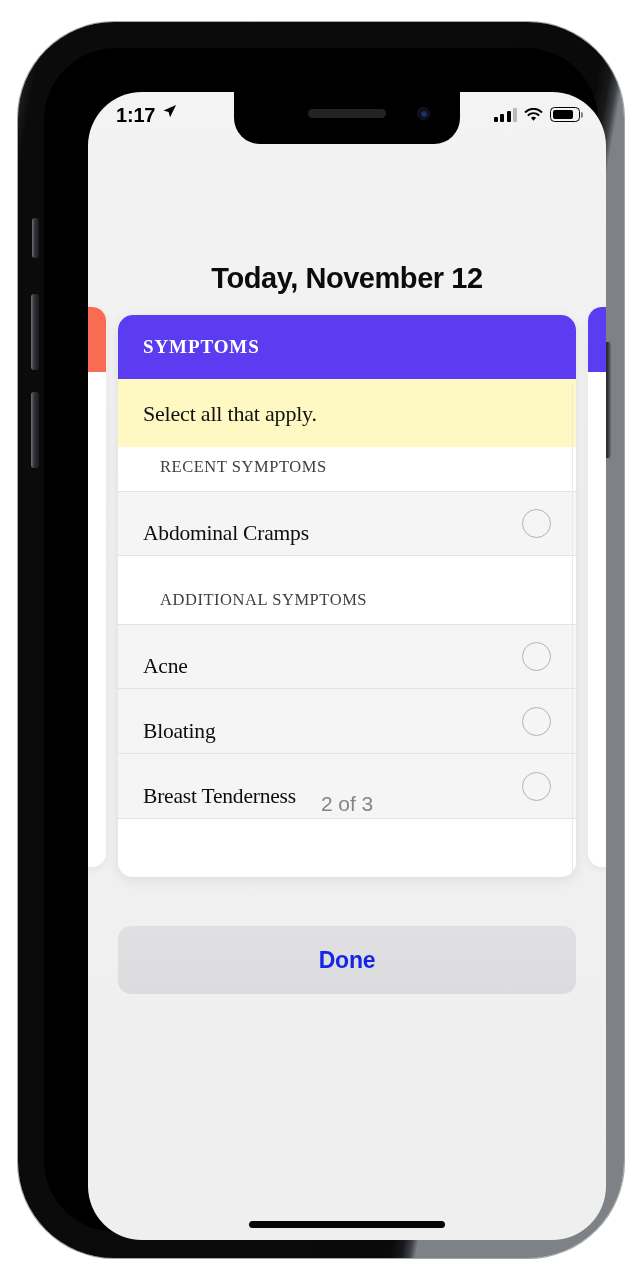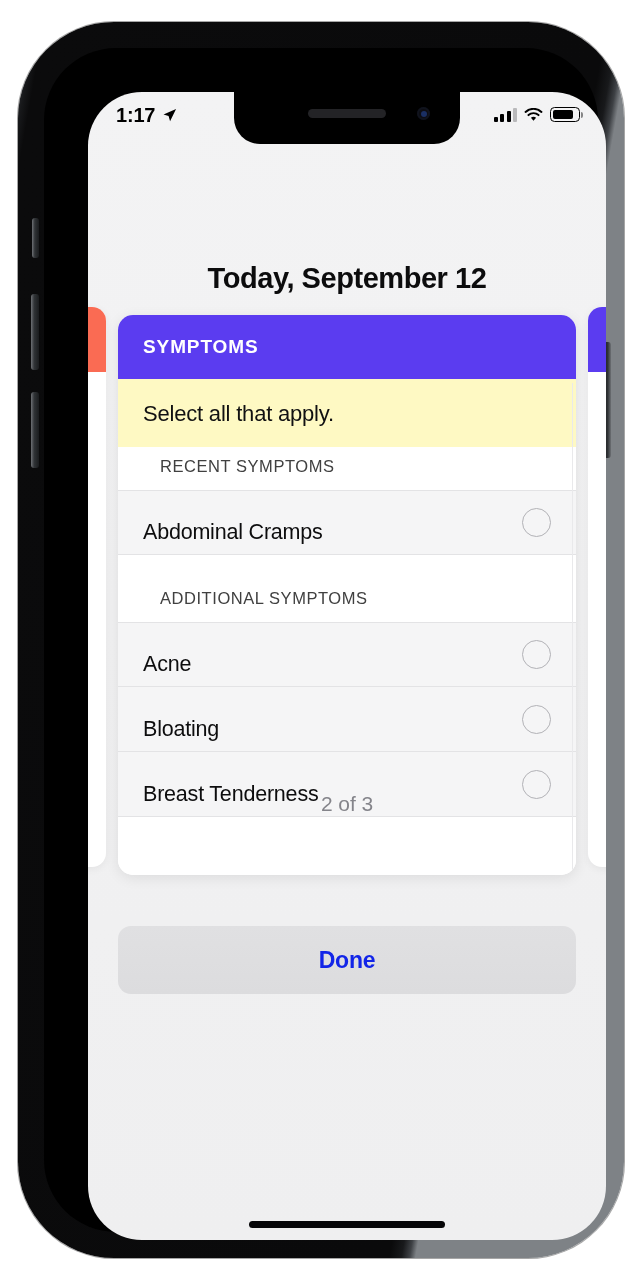--- a/index.html
+++ b/index.html
@@ -119,21 +119,20 @@
     top: 0; left: 0; right: 0;
     height: 52px;
     z-index: 30;
     pointer-events: none;
   }
   .status-time {
     position: absolute;
     left: 28px;
     top: 12px;
     display: flex;
-    align-items: center;
     gap: 7px;
     font-size: 20px;
     font-weight: bold;
     color: #000000;
     letter-spacing: -0.2px;
   }
   .loc-arrow { display: block; }
   .status-right {
     position: absolute;
     right: 26px;
@@ -206,20 +205,21 @@
   
   .card {
     position: absolute;
     left: 30px;
     top: 223px;
     width: 458px;
     border-radius: 15px;
     overflow: hidden;
     background: #ffffff;
     box-shadow: 0 3px 14px rgba(0,0,0,0.085);
+    font-family: Liberation Serif, serif;
   }
   .card-header {
     height: 64px;
     display: flex;
     align-items: center;
     padding: 0 25px;
     color: #ffffff;
     font-size: 19px;
     font-weight: bold;
     letter-spacing: 0.9px;
@@ -362,21 +362,21 @@
               <path d="M1.5 4.2 A12.6 12.6 0 0 1 18.5 4.2" stroke="#000" stroke-width="2.1" fill="none" stroke-linecap="round"></path>
             </svg>
             <span class="battery">
                 <span style="width: 82%;"></span>
               </span>
           </div>
         </div>
 
         <div class="app">
 
-          <div class="page-title">Today, September 12</div>
+          <div class="page-title">Today, November 12</div>
 
           <div class="peek peek-left">
             <div class="peek-head" style="background: rgb(250, 107, 83);"></div>
           </div>
           <div class="peek peek-right">
             <div class="peek-head" style="background: rgb(91, 60, 240);"></div>
           </div>
 
           <div class="card">
             <div class="scroll-hint"></div>

